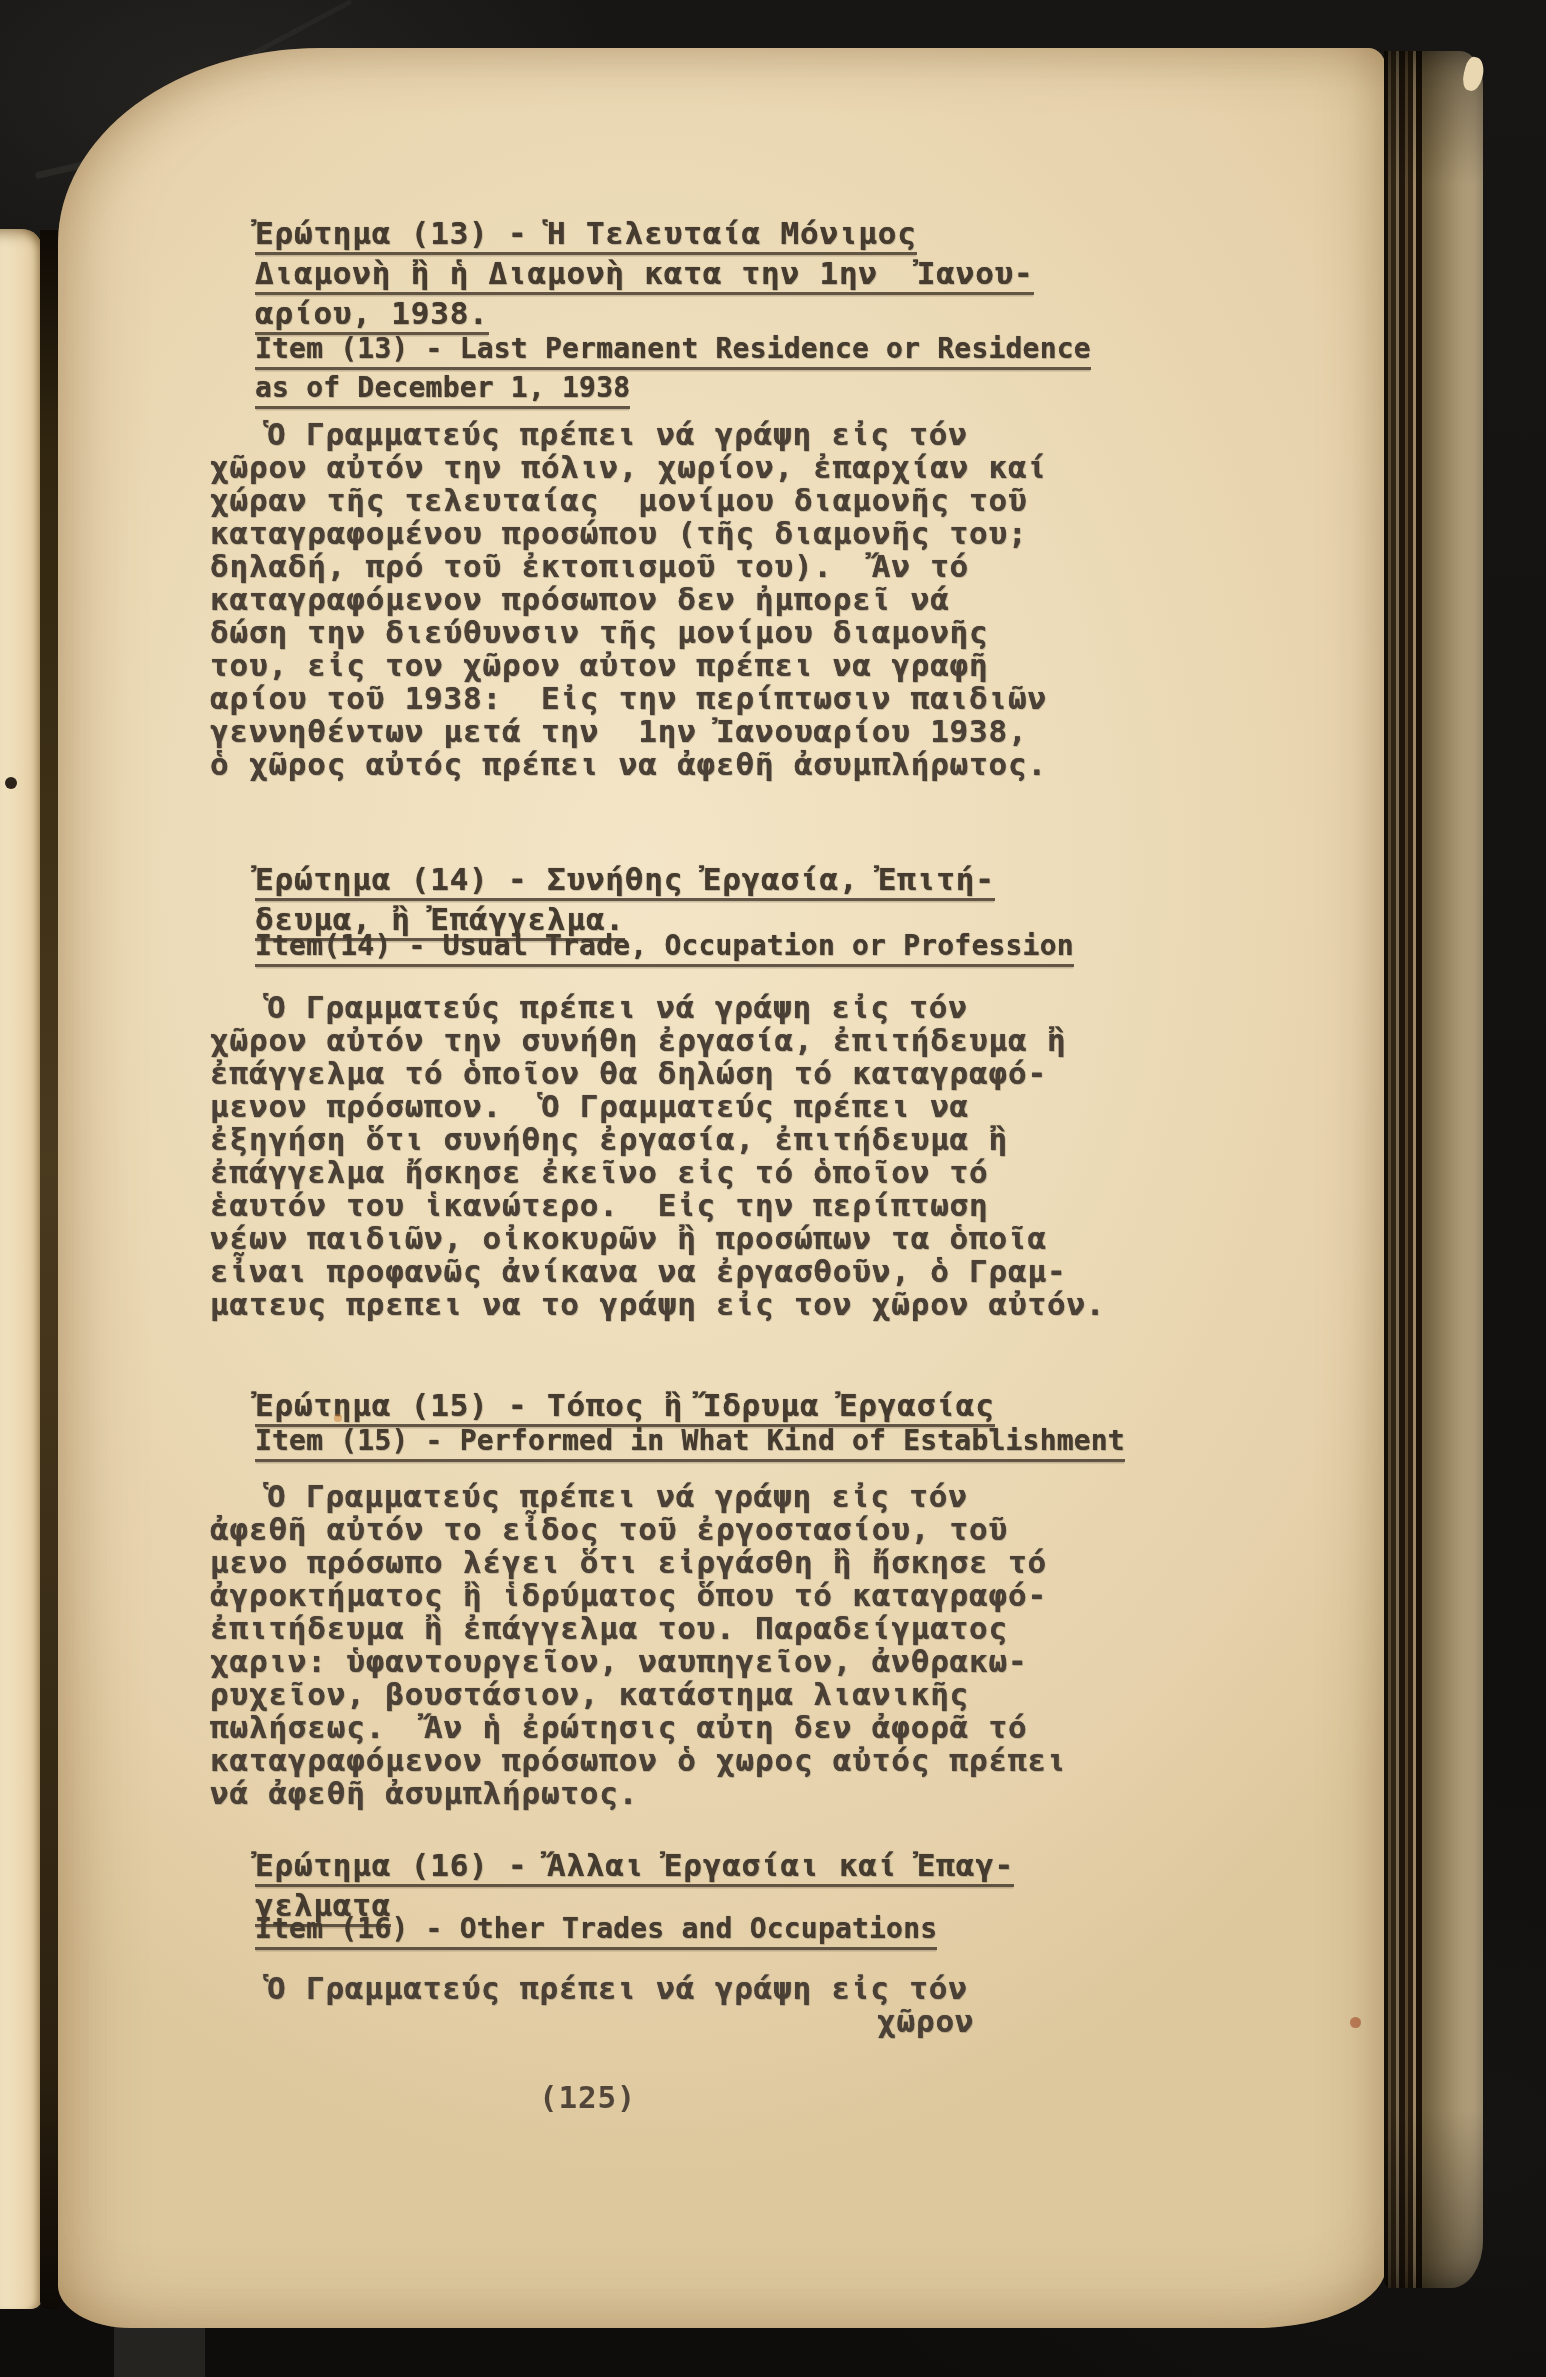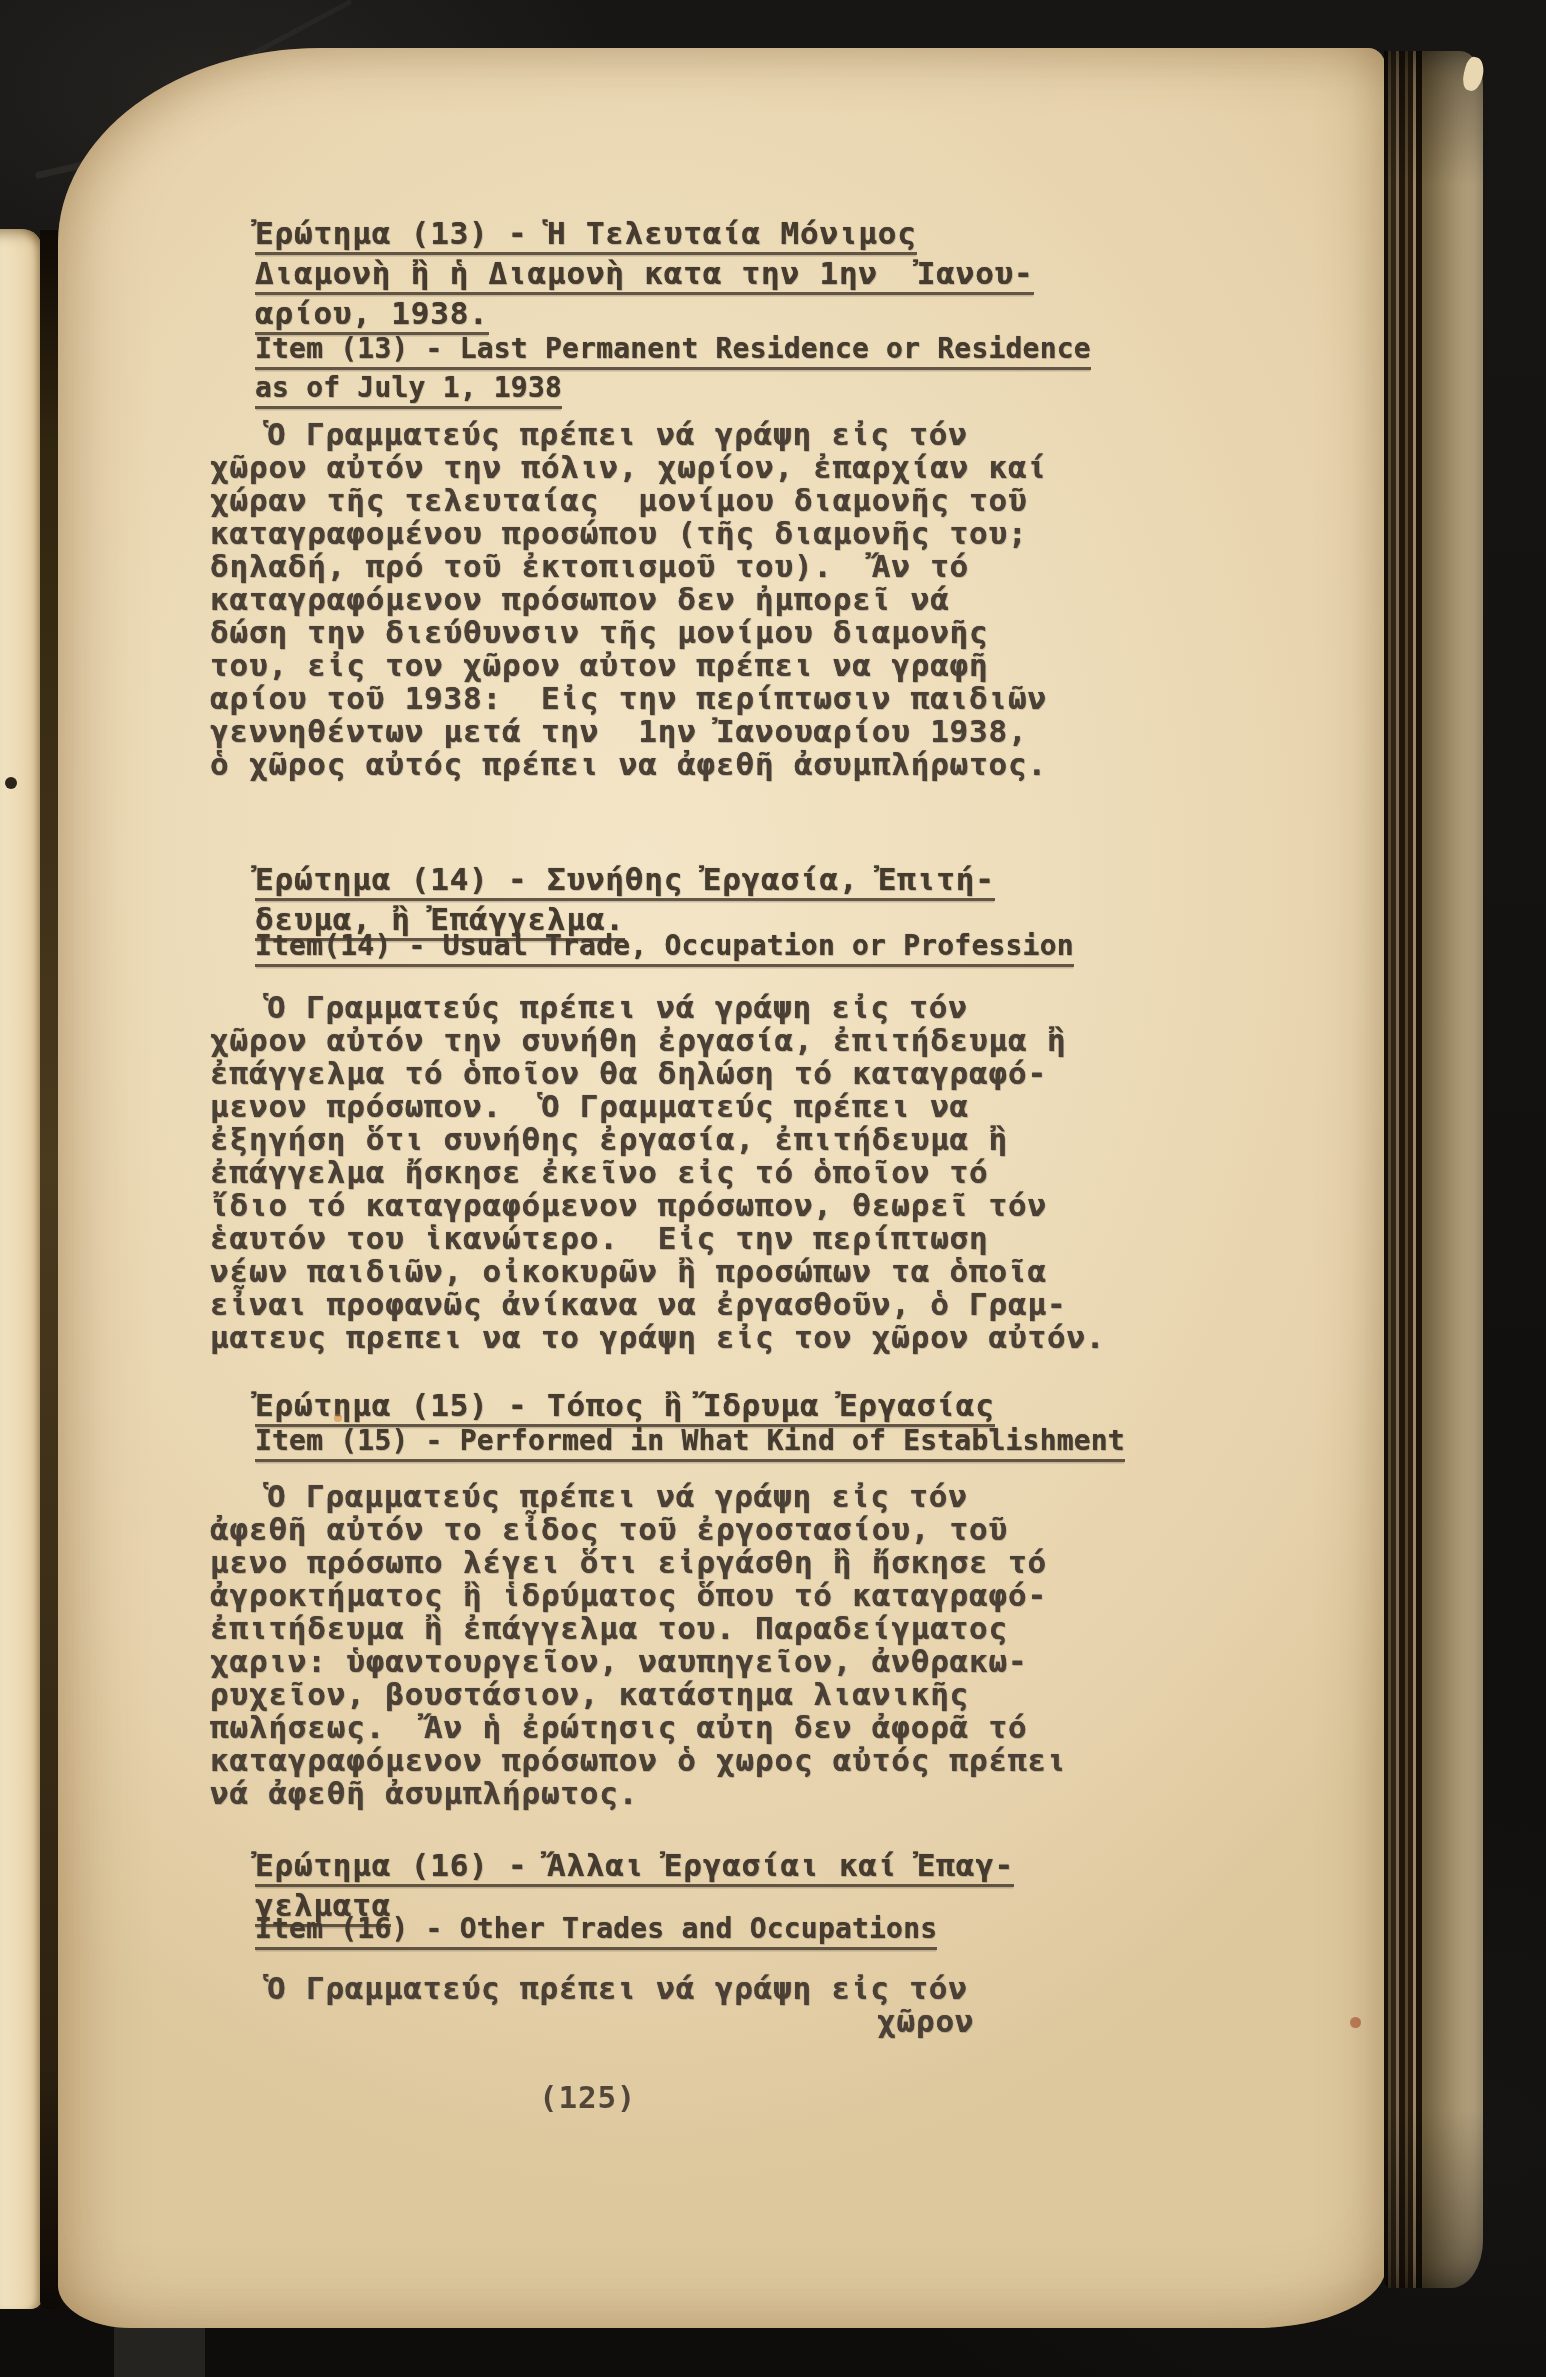--- a/index.html
+++ b/index.html
@@ -92,21 +92,21 @@
   <div class="gutter"></div>
 
   <div class="page">
     <div class="block h-gr sec1gr">
         <div class="line uline">Ἐρώτημα (13) - Ἡ Τελευταία Μόνιμος</div>
         <div class="line uline">Διαμονὴ ἢ ἡ Διαμονὴ κατα την 1ην  Ἰανου-</div>
         <div class="line uline">αρίου, 1938.</div>
       </div>
     <div class="block h-en sec1en">
         <div class="line uline">Item (13) - Last Permanent Residence or Residence</div>
-        <div class="line uline">as of July 1, 1938</div>
+        <div class="line uline">as of December 1, 1938</div>
       </div>
     <div class="block body sec1body">
         <div class="line">Ὁ Γραμματεύς πρέπει νά γράψη εἰς τόν</div>
         <div class="line">χῶρον αὐτόν την πόλιν, χωρίον, ἐπαρχίαν καί</div>
         <div class="line">χώραν τῆς τελευταίας  μονίμου διαμονῆς τοῦ</div>
         <div class="line">καταγραφομένου προσώπου (τῆς διαμονῆς του;</div>
         <div class="line">δηλαδή, πρό τοῦ ἐκτοπισμοῦ του).  Ἄν τό</div>
         <div class="line">καταγραφόμενον πρόσωπον δεν ἠμπορεῖ νά</div>
         <div class="line">δώση την διεύθυνσιν τῆς μονίμου διαμονῆς</div>
         <div class="line">του, εἰς τον χῶρον αὐτον πρέπει να γραφῆ</div>
@@ -122,21 +122,20 @@
     <div class="block h-en sec2en">
         <div class="line uline">Item(14) - Usual Trade, Occupation or Profession</div>
       </div>
     <div class="block body sec2body">
         <div class="line">Ὁ Γραμματεύς πρέπει νά γράψη εἰς τόν</div>
         <div class="line">χῶρον αὐτόν την συνήθη ἐργασία, ἐπιτήδευμα ἢ</div>
         <div class="line">ἐπάγγελμα τό ὁποῖον θα δηλώση τό καταγραφό-</div>
         <div class="line">μενον πρόσωπον.  Ὁ Γραμματεύς πρέπει να</div>
         <div class="line">ἐξηγήση ὅτι συνήθης ἐργασία, ἐπιτήδευμα ἢ</div>
         <div class="line">ἐπάγγελμα ἤσκησε ἐκεῖνο εἰς τό ὁποῖον τό</div>
-        <div class="line">ἴδιο τό καταγραφόμενον πρόσωπον, θεωρεῖ τόν</div>
         <div class="line">ἑαυτόν του ἱκανώτερο.  Εἰς την περίπτωση</div>
         <div class="line">νέων παιδιῶν, οἰκοκυρῶν ἢ προσώπων τα ὁποῖα</div>
         <div class="line">εἶναι προφανῶς ἀνίκανα να ἐργασθοῦν, ὁ Γραμ-</div>
         <div class="line">ματευς πρεπει να το γράψη εἰς τον χῶρον αὐτόν.</div>
       </div>
 
     <div class="block h-gr sec3gr">
         <div class="line uline">Ἐρώτημα (15) - Τόπος ἢ Ἴδρυμα Ἐργασίας</div>
       </div>
     <div class="block h-en sec3en">

